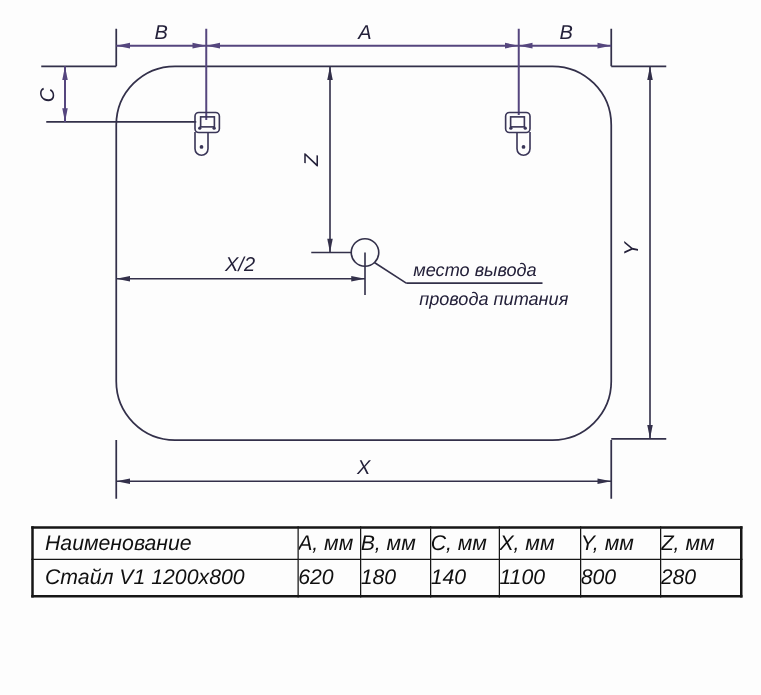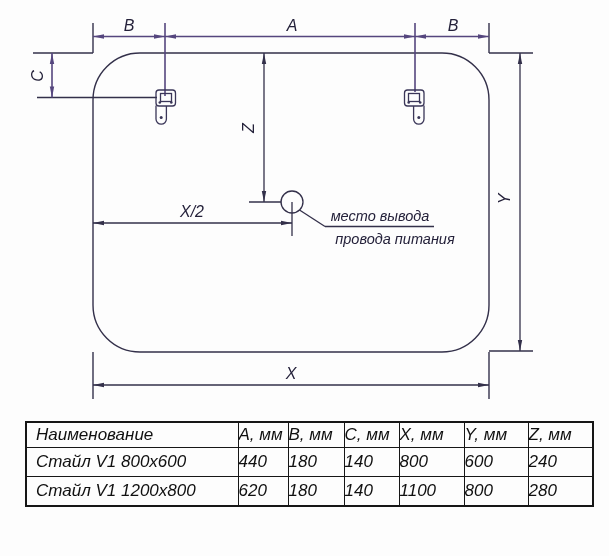--- a/index.html
+++ b/index.html
@@ -142,29 +142,20 @@
         <tr class="hdr">
       <td class="name">Наименование</td>
       <td>A, мм</td>
       <td>B, мм</td>
       <td>C, мм</td>
       <td>X, мм</td>
       <td>Y, мм</td>
       <td>Z, мм</td>
     </tr>
     <tr>
-      <td class="name">Стайл V1 800x600</td>
-      <td>440</td>
-      <td>180</td>
-      <td>140</td>
-      <td>800</td>
-      <td>600</td>
-      <td>240</td>
-    </tr>
-    <tr>
       <td class="name">Стайл V1 1200x800</td>
       <td>620</td>
       <td>180</td>
       <td>140</td>
       <td>1100</td>
       <td>800</td>
       <td>280</td>
     </tr>
   </tbody>
     </table>

